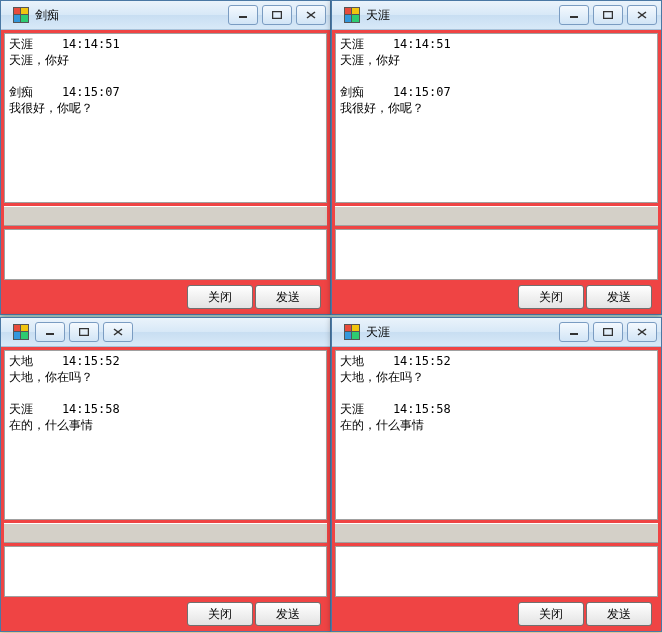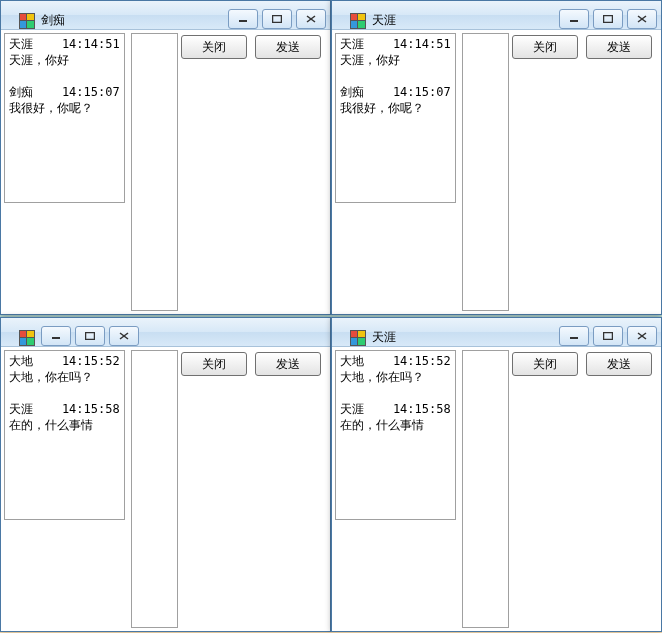--- a/index.html
+++ b/index.html
@@ -27,22 +27,22 @@
     background: #cde6f7;
     box-shadow: 0 0 6px rgba(0,0,0,.3);
     display: flex;
     flex-direction: column;
   }
 
   .titlebar {
     height: 28px;
     background: linear-gradient(to bottom, #eaf3fb 0%, #d7e8f7 50%, #c8def2 51%, #d8e9f8 100%);
     display: flex;
-    align-items: flex-end;
-    padding: 0 4px 0 18px;
+    align-items: center;
+    padding: 0 4px 0 12px;
     border-bottom: 1px solid #a8c2da;
     user-select: none;
   }
 
   .app-icon {
     width: 16px;
     height: 16px;
     margin-right: 6px;
     position: relative;
   }
@@ -77,23 +77,23 @@
     background: linear-gradient(to bottom, #f4f9fe, #d2e5f6);
     display: flex;
     align-items: center;
     justify-content: center;
     cursor: pointer;
   }
   .win-btn svg { display:block; }
 
   .client {
     flex: 1;
-    background: #ffffff;
-    display: flex;
-    flex-direction: row;
+    background: #ef4444;
+    display: flex;
+    flex-direction: column;
     padding: 3px;
     gap: 3px;
   }
 
   .log {
     flex: 0 0 auto;
     background: #ffffff;
     border: 1px solid #a0a0a0;
     padding: 2px 4px;
     font-family: "SimSun", monospace;
@@ -125,21 +125,21 @@
     font-family: "SimSun", monospace;
     font-size: 12px;
     background: transparent;
   }
 
   .button-row {
     height: 28px;
     display: flex;
     justify-content: flex-end;
     align-items: center;
-    gap: 8px;
+    gap: 2px;
     padding-right: 6px;
   }
   .btn {
     min-width: 48px;
     height: 22px;
     border: 1px solid #707070;
     border-radius: 3px;
     background: linear-gradient(to bottom, #ffffff, #e3e3e3);
     font-size: 12px;
     display: inline-flex;

